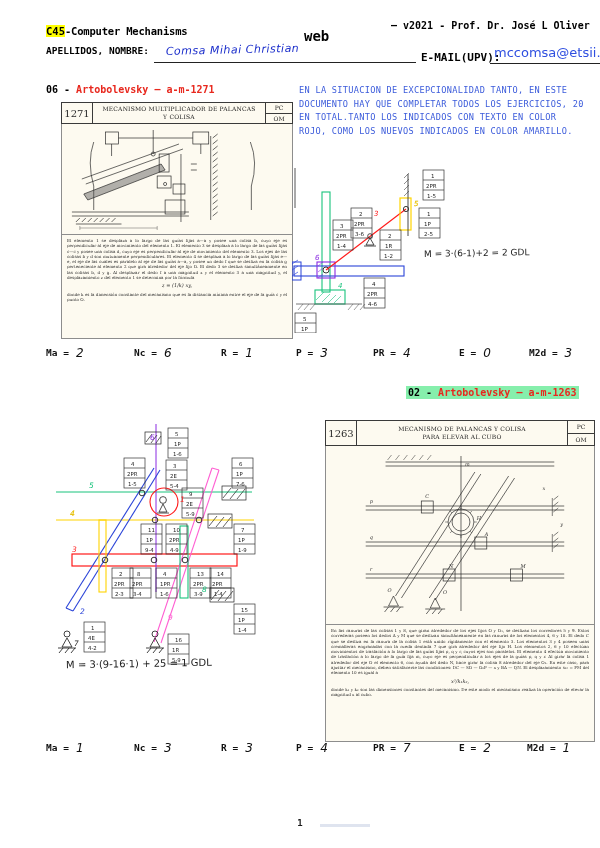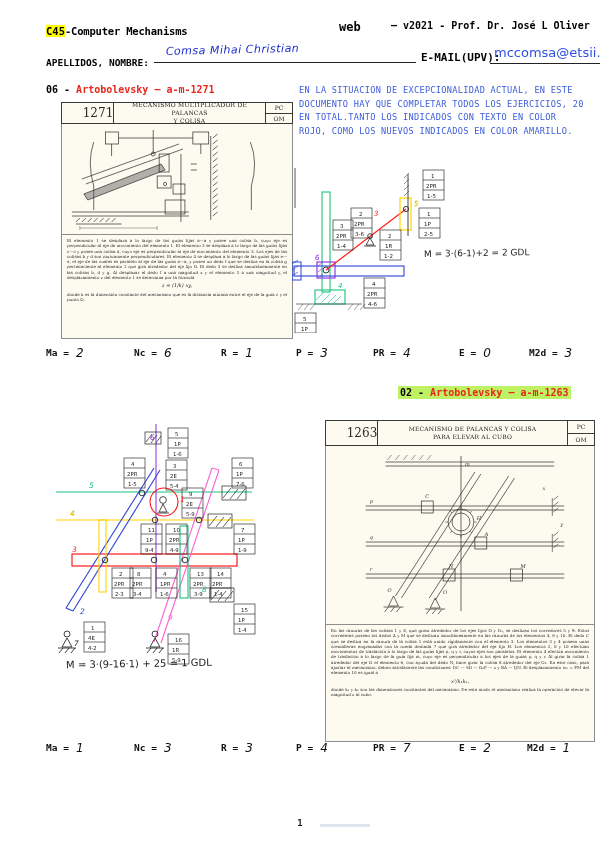--- a/index.html
+++ b/index.html
@@ -9,48 +9,48 @@
     font-family:"DejaVu Sans Mono", monospace;
     position:relative;
     overflow:hidden;
   }
   .page{position:absolute;left:0;top:0;width:600px;height:848px;}
 
   
   .hdr-row1{position:absolute;left:46px;top:20px;width:545px;height:16px;}
   .hdr-code{background:#ffff00;font-weight:bold;font-size:10.5px;}
   .hdr-course{font-weight:bold;font-size:10.5px;letter-spacing:-0.2px;}
-  .hdr-web{position:absolute;left:258px;top:0;font-weight:bold;font-size:12px;margin-left:35px;}
+  .hdr-web{position:absolute;left:258px;top:8px;font-weight:bold;font-size:14px;}
   .hdr-ver{position:absolute;left:345px;top:0;font-weight:bold;font-size:10px;}
 
   .hdr-row2{position:absolute;left:46px;top:45px;width:548px;height:22px;}
-  .lbl-apellidos{position:absolute;left:0;top:12px;font-weight:bold;font-size:9.5px;}
+  .lbl-apellidos{position:absolute;left:0;top:0;font-weight:bold;font-size:9.5px;}
   .line-name{position:absolute;left:108px;top:17px;width:262px;height:1px;background:#222;}
   .hand-name{position:absolute;left:120px;top:0px;font-family:"DejaVu Sans",sans-serif;
     color:#1b2ecb;font-size:11px;font-style:italic;letter-spacing:0.5px;
     transform:rotate(-1.4deg);transform-origin:left bottom;white-space:nowrap;}
   .lbl-email{position:absolute;left:375px;top:6px;font-weight:bold;font-size:11px;}
   .email-val{position:absolute;left:448px;top:0px;color:#2f4fe0;font-family:"DejaVu Sans",sans-serif;font-size:13px;}
   .line-email{position:absolute;left:444px;top:18px;width:150px;height:1px;background:#222;}
 
   
   .ex-title{position:absolute;font-size:10px;font-weight:bold;white-space:nowrap;}
   .ex-num{color:#000;}
   .ex-name-red{color:#e8281e;}
-  .hl-yellow{background:#bef264;}
+  .hl-yellow{background:#86efac;margin-left:8px;}
 
   
   .notice{position:absolute;left:299px;top:84px;width:296px;
     color:#3b5bdb;font-size:8.6px;line-height:13.6px;letter-spacing:0.3px;}
 
   
   .book{position:absolute;background:#fdfaf0;border:0;}
   .book-head{display:flex;border:1px solid #3a3a3a;box-sizing:border-box;}
   .bh-num{width:30px;border-right:1px solid #3a3a3a;display:flex;align-items:center;
-     justify-content:center;font-family:"DejaVu Serif",serif;font-size:12px;color:#2a2a2a;padding-left:21px;}
+     justify-content:center;font-family:"DejaVu Serif",serif;font-size:10px;color:#2a2a2a;}
   .bh-title{flex:1;display:flex;flex-direction:column;align-items:center;justify-content:center;
      font-family:"DejaVu Serif",serif;font-size:6px;color:#1a1a1a;text-align:center;line-height:8px;padding:2px 0;
      letter-spacing:0.2px;}
   .bh-codes{width:26px;border-left:1px solid #3a3a3a;display:flex;flex-direction:column;}
   .bh-codes div{flex:1;display:flex;align-items:center;justify-content:center;
      font-family:"DejaVu Serif",serif;font-size:6px;color:#1a1a1a;}
   .bh-codes div:first-child{border-bottom:1px solid #3a3a3a;}
   .book-body{border-left:1px solid #8d8d8d;border-right:1px solid #8d8d8d;border-bottom:1px solid #8d8d8d;
      position:relative;background:#fdfaf0;}
   .book-cap{font-family:"DejaVu Serif",serif;font-size:4.1px;line-height:5.3px;color:#2b2b2b;
@@ -98,21 +98,21 @@
     <span class="lbl-email">E-MAIL(UPV):</span>
     <span class="email-val">mccomsa@etsii.upv.es</span>
     <div class="line-email"></div>
   </div>
 
   <div class="ex-title" style="left:46px;top:84px;">
     <span class="ex-num">06</span><span class="ex-num"> - </span><span class="ex-name-red">Artobolevsky – a-m-1271</span>
   </div>
 
   <div class="notice">
-    <div>EN LA SITUACION DE EXCEPCIONALIDAD ACTUAL, EN ESTE</div>
+    <div>EN LA SITUACION DE EXCEPCIONALIDAD TANTO, EN ESTE</div>
     <div>DOCUMENTO HAY QUE COMPLETAR TODOS LOS EJERCICIOS, 20</div>
     <div>EN TOTAL.TANTO LOS INDICADOS CON TEXTO EN COLOR</div>
     <div>ROJO, COMO LOS NUEVOS INDICADOS EN COLOR AMARILLO.</div>
   </div>
 
   <div class="book" style="left:61px;top:102px;width:232px;height:235px;">
     <div class="book-head" style="height:22px;">
       <div class="bh-num">1271</div>
       <div class="bh-title">
         <span>MECANISMO MULTIPLICADOR DE PALANCAS</span>

